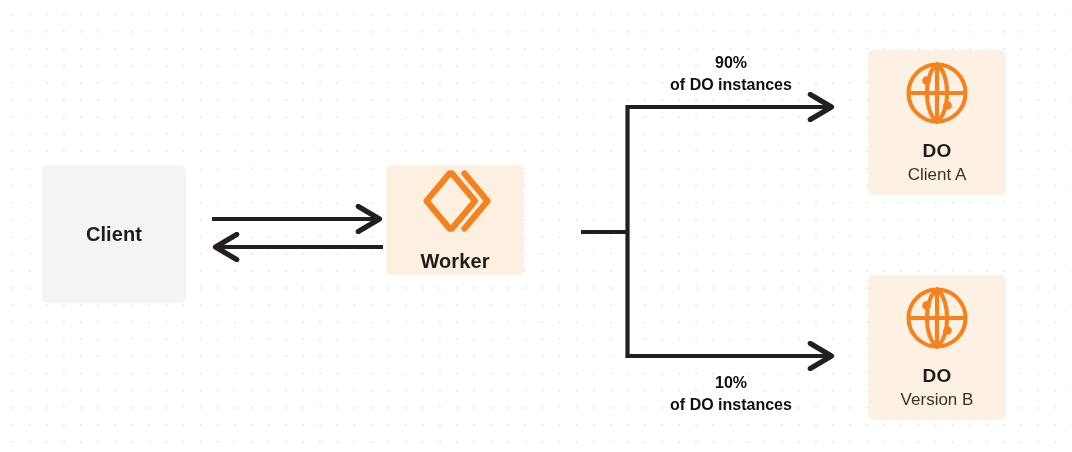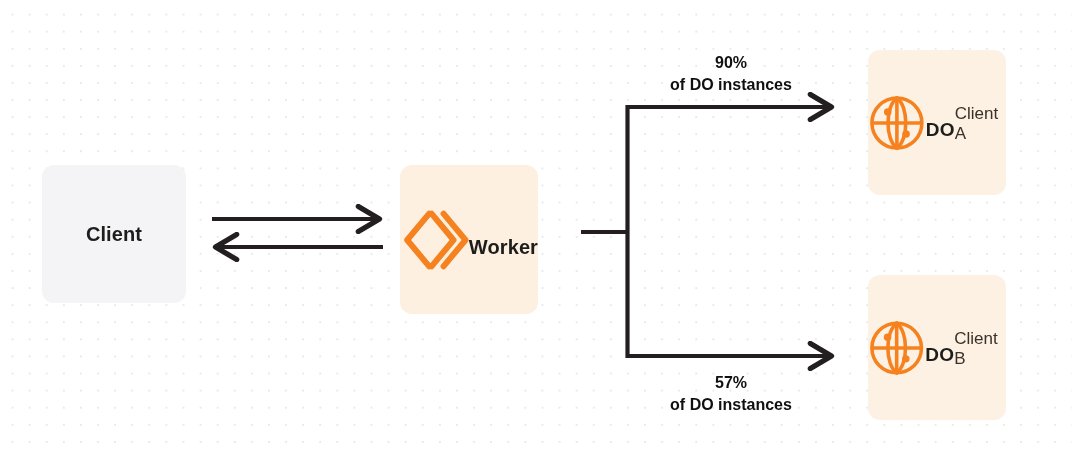--- a/index.html
+++ b/index.html
@@ -20,47 +20,47 @@
     background-color: #ffffff;
     background-image: radial-gradient(circle, #e9e9ec 1.15px, rgba(255,255,255,0) 1.3px);
     background-size: 17.1px 17.1px;
     background-position: 4px 6px;
   }
 
   
   .node {
     position: absolute;
     box-sizing: border-box;
-    border-radius: 12px;
+    border-radius: 6px;
     display: flex;
-    flex-direction: row;
+    flex-direction: column;
     align-items: center;
     justify-content: center;
   }
 
   .node-client {
     left: 42px;
     top: 165px;
     width: 144px;
     height: 138px;
     background: #f4f4f6;
     text-align: center;
   }
   .node-client .node-title {
     font-size: 20px;
     font-weight: 700;
     color: #1d1d1b;
     letter-spacing: 0.1px;
   }
 
   .node-worker {
-    left: 400px;
+    left: 386px;
     top: 165px;
     width: 138px;
-    height: 149px;
+    height: 110px;
     background: #fdf0e0;
   }
   .node-worker .node-title {
     font-size: 20px;
     font-weight: 700;
     color: #1d1d1b;
     margin-top: 16px;
     letter-spacing: 0.1px;
   }
 
@@ -166,21 +166,21 @@
       <line x1="626" y1="356" x2="830" y2="356" stroke="#231f20" stroke-width="4.2" stroke-linecap="butt" marker-end="url(#arrowR)"></line>
     </g>
   </svg>
 
   <div class="edge-label edge-label-top">
     <div>90%</div>
     <div>of DO instances</div>
   </div>
 
   <div class="edge-label edge-label-bottom">
-    <div>57%</div>
+    <div>10%</div>
     <div>of DO instances</div>
   </div>
 
   <div class="node node-client">
     <div class="node-title">Client</div>
   </div>
 
   <div class="node node-worker">
     <svg class="icon-worker" viewBox="0 0 72 66" aria-hidden="true">
 
@@ -215,16 +215,16 @@
         <circle cx="33" cy="33" r="28.5"></circle>
         <line x1="33" y1="4.5" x2="33" y2="61.5"></line>
         <line x1="5.2" y1="33" x2="60.8" y2="33"></line>
         <path d="M 33 4.5 C 19.5 14 19.5 52 33 61.5"></path>
         <path d="M 33 4.5 C 46.5 14 46.5 52 33 61.5"></path>
       </g>
       <circle cx="22.5" cy="20.5" r="4.3" fill="#f6821f"></circle>
       <circle cx="43.5" cy="45.5" r="4.3" fill="#f6821f"></circle>
     </svg>
     <div class="node-title">DO</div>
-    <div class="node-sub">Client B</div>
+    <div class="node-sub">Version B</div>
   </div>
 
 </div>
 
 </body></html>

